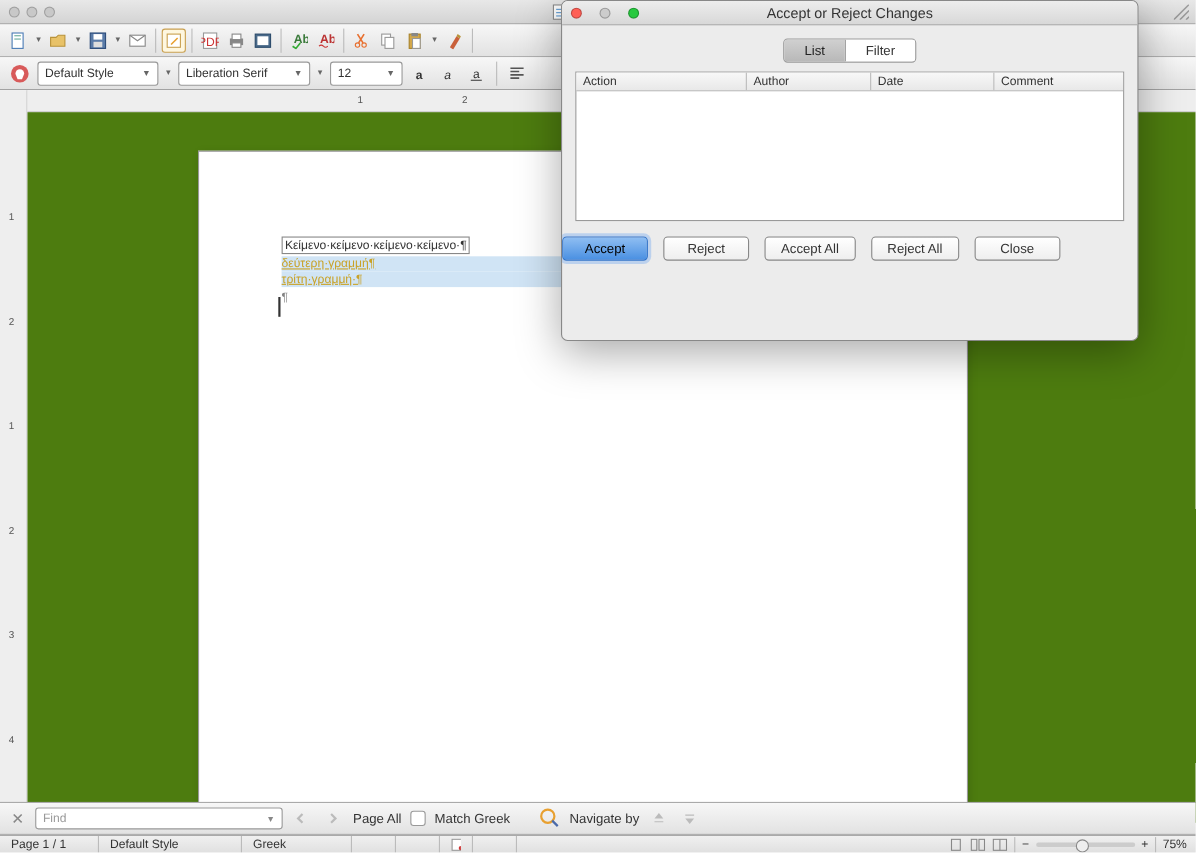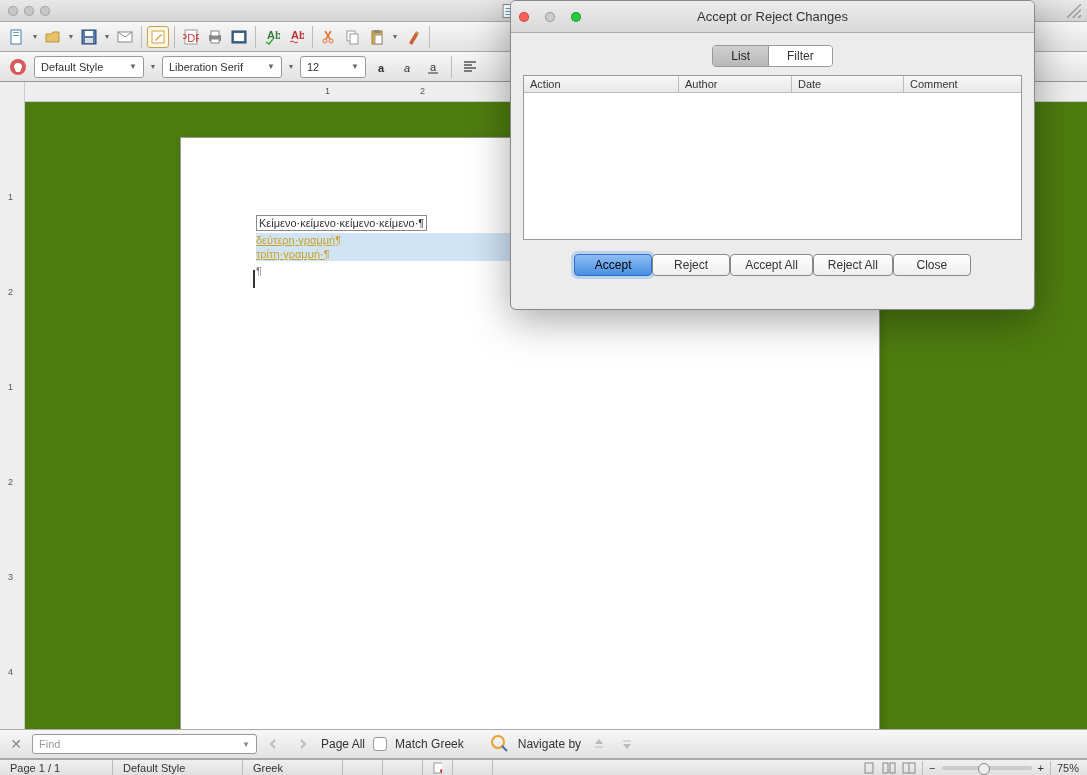--- a/index.html
+++ b/index.html
@@ -24,38 +24,38 @@
 .hruler-wrap{flex:1;position:relative}
 .hruler{height:20px;background:#eee;border-bottom:1px solid #ccc;position:relative;margin-left:0}
 .doc-scroll{position:relative;height:646px;overflow:hidden;background:#4d7c0f}
 .page{position:absolute;left:155px;top:35px;width:700px;height:900px;background:#fff;border:1px solid #999;box-shadow:2px 2px 8px rgba(0,0,0,.15)}
 .content{position:absolute;left:75px;top:75px;right:75px;font-family:'Liberation Serif','Times New Roman',serif;font-size:15px;line-height:1.3}
 .line1{border:1px solid #888;padding:0 2px;display:inline-block}
 .line2,.line3{background:#d0e4f5;color:#c9a227;text-decoration:underline;display:block}
 .pilcrow{opacity:.6}
 .cursor-mark{position:absolute;left:72px;top:132px;width:2px;height:18px;border-left:2px solid #333}
 .dialog{position:absolute;top:0;left:510px;width:525px;height:310px;background:#ececec;border:1px solid #888;border-radius:6px;box-shadow:0 10px 40px rgba(0,0,0,.35);overflow:hidden}
-.dlg-chrome{height:32px;background:linear-gradient(#ededed,#d8d8d8);border-bottom:1px solid #aaa;display:flex;align-items:center;padding:0 8px;gap:16px;position:relative}
+.dlg-chrome{height:22px;background:linear-gradient(#ededed,#d8d8d8);border-bottom:1px solid #aaa;display:flex;align-items:center;padding:0 8px;gap:16px;position:relative}
 .ddot{width:10px;height:10px;border-radius:50%;border:1px solid rgba(0,0,0,.25)}
 .ddot.r{background:#ff5f56}.ddot.y{background:#ccc}.ddot.g{background:#27c93f}
 .dlg-title{position:absolute;left:50%;transform:translateX(-50%);font-size:13px;color:#333}
 .tabs{display:flex;justify-content:center;margin:12px 0 8px}
 .seg{border:1px solid #999;border-radius:4px;overflow:hidden;display:flex}
 .seg-btn{padding:3px 18px;font-size:12px;background:#fff;cursor:pointer}
 .seg-btn.active{background:linear-gradient(#d0d0d0,#b8b8b8);color:#222}
 .seg-btn + .seg-btn{border-left:1px solid #999}
-.list-box{margin:0 12px;height:165px;background:#fff;border:1px solid #999;position:relative}
+.list-box{margin:0 12px;height:136px;background:#fff;border:1px solid #999;position:relative}
 .list-hdr{display:flex;background:linear-gradient(#f8f8f8,#e8e8e8);border-bottom:1px solid #bbb;font-size:12px}
 .col{padding:2px 6px;border-right:1px solid #bbb}
 .col:last-child{border-right:none}
 .ca{width:155px}.cb{width:113px}.cc{width:112px}.cd{flex:1}
 .list-row{display:flex;background:#3874d6;color:#fff;font-size:12px}
 .list-row .col{border-right:none;padding:1px 6px}
 .list-row .ca{padding-left:20px}
-.btn-row{display:flex;justify-content:center;margin-top:14px}
+.btn-row{display:flex;gap:14px;margin-top:14px}
 .btn{min-width:78px;padding:3px 14px;font-size:12px;border:1px solid #888;border-radius:4px;background:linear-gradient(#fff,#eee);cursor:pointer;text-align:center}
 .btn.primary{background:linear-gradient(#8fbef2,#4a90e2);border-color:#2a6fc9;color:#000;box-shadow:0 0 0 3px rgba(100,160,240,.35)}
 .findbar{position:absolute;left:0;right:0;bottom:16px;height:30px;background:linear-gradient(#f7f7f7,#e2e2e2);border-top:1px solid #aaa;border-bottom:1px solid #aaa;display:flex;align-items:center;padding:0 8px;gap:8px}
 .closeX{width:16px;height:16px;display:flex;align-items:center;justify-content:center;color:#888;font-size:14px;cursor:pointer}
 .find-in{width:225px;height:20px;border:1px solid #999;border-radius:3px;background:#fff;padding:0 6px;color:#888;display:flex;align-items:center;justify-content:space-between}
 .arr-btn{width:20px;height:20px;display:flex;align-items:center;justify-content:center;color:#aaa}
 .chk{width:14px;height:14px;border:1px solid #999;border-radius:3px;background:#fff}
 .statusbar{position:absolute;left:0;right:0;bottom:0;height:16px;background:linear-gradient(#f0f0f0,#e0e0e0);border-top:1px solid #aaa;display:flex;align-items:center;font-size:11px;color:#333}
 .sb-cell{padding:0 10px;border-right:1px solid #bbb;height:100%;display:flex;align-items:center}
 .zoom-ctl{margin-left:auto;display:flex;align-items:center;gap:6px;padding:0 8px}
@@ -317,21 +317,21 @@
     </div>
   <div class="arr-btn">
       <svg width="16" height="16">
         <path d="M8 13l4-5H4z" fill="#bbb"></path>
         <path d="M4 5h8" stroke="#bbb"></path>
       </svg>
     </div>
 </div>
 
 <div class="statusbar">
-  <div class="sb-cell" style="width:113px">Page 1 / 1</div>
+  <div class="sb-cell" style="width:90px">Page 1 / 1</div>
   <div class="sb-cell" style="width:130px">Default Style</div>
   <div class="sb-cell" style="width:100px">Greek</div>
   <div class="sb-cell" style="width:40px"></div>
   <div class="sb-cell" style="width:40px"></div>
   <div class="sb-cell" style="width:30px">
       <svg width="12" height="12">
         <rect x="1" y="1" width="10" height="10" fill="#fff" stroke="#999"></rect>
         <circle cx="9" cy="9" r="2" fill="#c33"></circle>
       </svg>
     </div>

